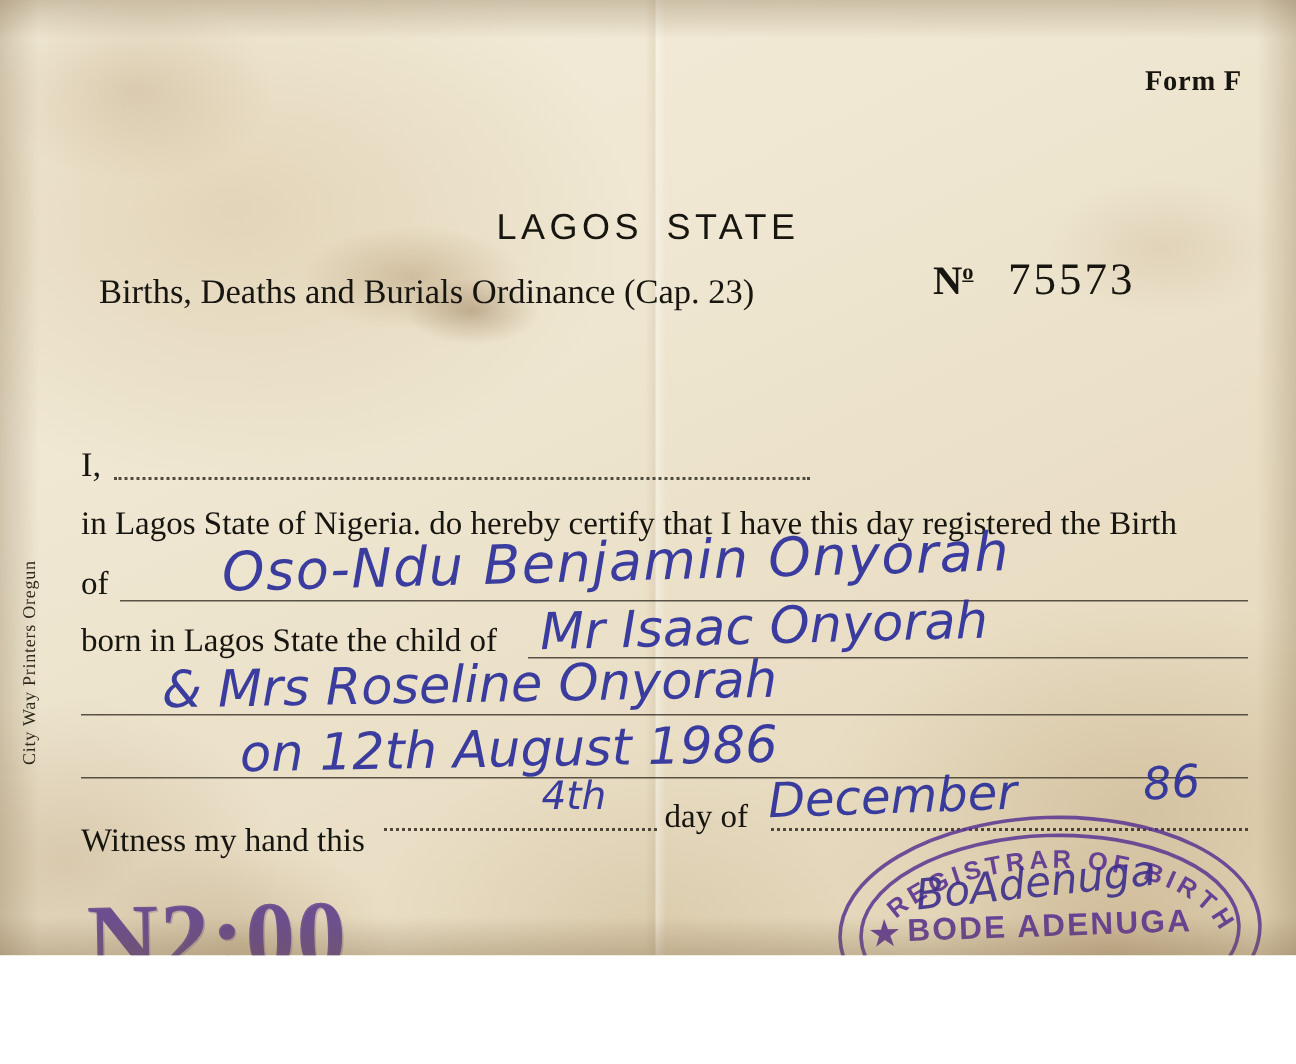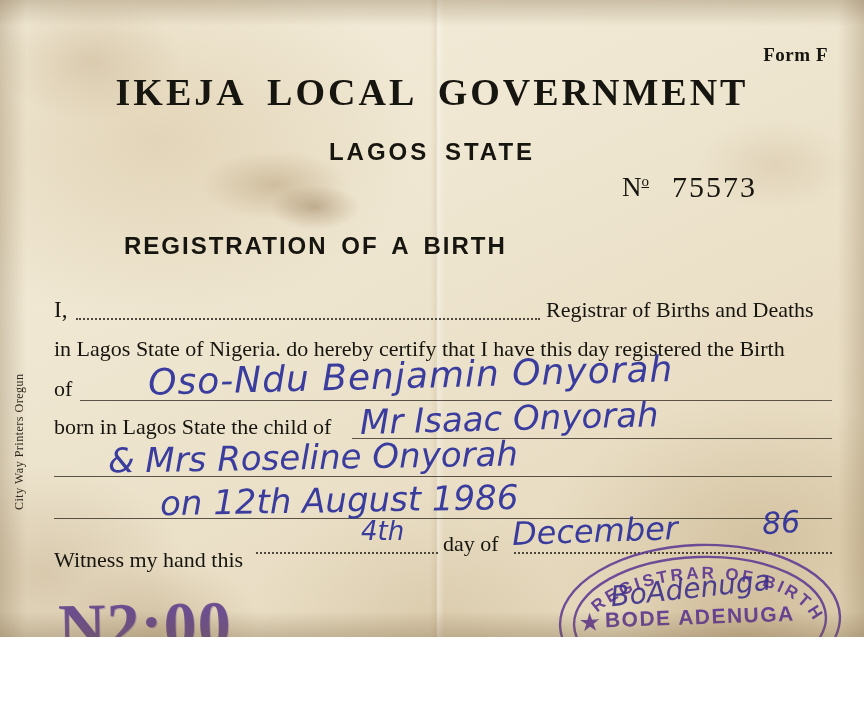--- a/index.html
+++ b/index.html
@@ -69,36 +69,36 @@
     font-size: 38px;
     letter-spacing: 3px;
     word-spacing: 10px;
     white-space: nowrap;
   }
   #state {
     left: 0; right: 0;
     top: 138px;
     text-align: center;
     font-family: "Liberation Sans", sans-serif;
-    font-weight: bold;
+    font-weight: normal;
     font-size: 24px;
     letter-spacing: 3px;
     word-spacing: 6px;
   }
   #ordinance {
     left: 66px;
     top: 182px;
     font-size: 23px;
     font-family: "Liberation Serif", serif;
   }
   #serial-label {
     left: 622px;
     top: 172px;
     font-family: "Liberation Serif", serif;
-    font-weight: normal;
+    font-weight: bold;
     font-size: 27px;
     text-align: right;
   }
   #serial-label sup {
     font-size: 15px;
     text-decoration: underline;
     vertical-align: super;
   }
   #serial-number {
     left: 672px;
@@ -319,34 +319,32 @@
   <div class="stain s2"></div>
   <div class="stain s3"></div>
   <div class="stain s4"></div>
   <div class="stain s5"></div>
   <div class="stain s6"></div>
   <div class="stain s7"></div>
   <div class="fold"></div>
 
   <div class="printed" id="form-f">Form F</div>
 
-  <div class="printed" id="title">IKEJA LOCAL GOVERNMENT</div>
 
   <div class="printed" id="state">LAGOS STATE</div>
 
+  <div class="printed" id="ordinance">Births, Deaths and Burials Ordinance (Cap. 23)</div>
 
   <div class="printed" id="serial-label">N<sup>o</sup></div>
   <div class="printed" id="serial-number">75573</div>
 
-  <div class="printed" id="reg-heading">REGISTRATION OF A BIRTH</div>
 
 
   <div class="printed" id="i-label">I,</div>
   <div class="rule dotted" style="left:76px; top:318px; width:464px;"></div>
-  <div class="printed" id="registrar-label">Registrar of Births and Deaths</div>
 
   <div class="printed" id="line2-text">in Lagos State of Nigeria. do hereby certify that I have this day registered the Birth</div>
 
   <div class="printed" id="of-label">of</div>
   <div class="rule" style="left:80px; top:400px; width:752px;"></div>
 
   <div class="printed" id="born-label">born in Lagos State the child of</div>
   <div class="rule" style="left:352px; top:438px; width:480px;"></div>
   <div class="rule" style="left:54px; top:476px; width:778px;"></div>
   <div class="rule" style="left:54px; top:518px; width:778px;"></div>

